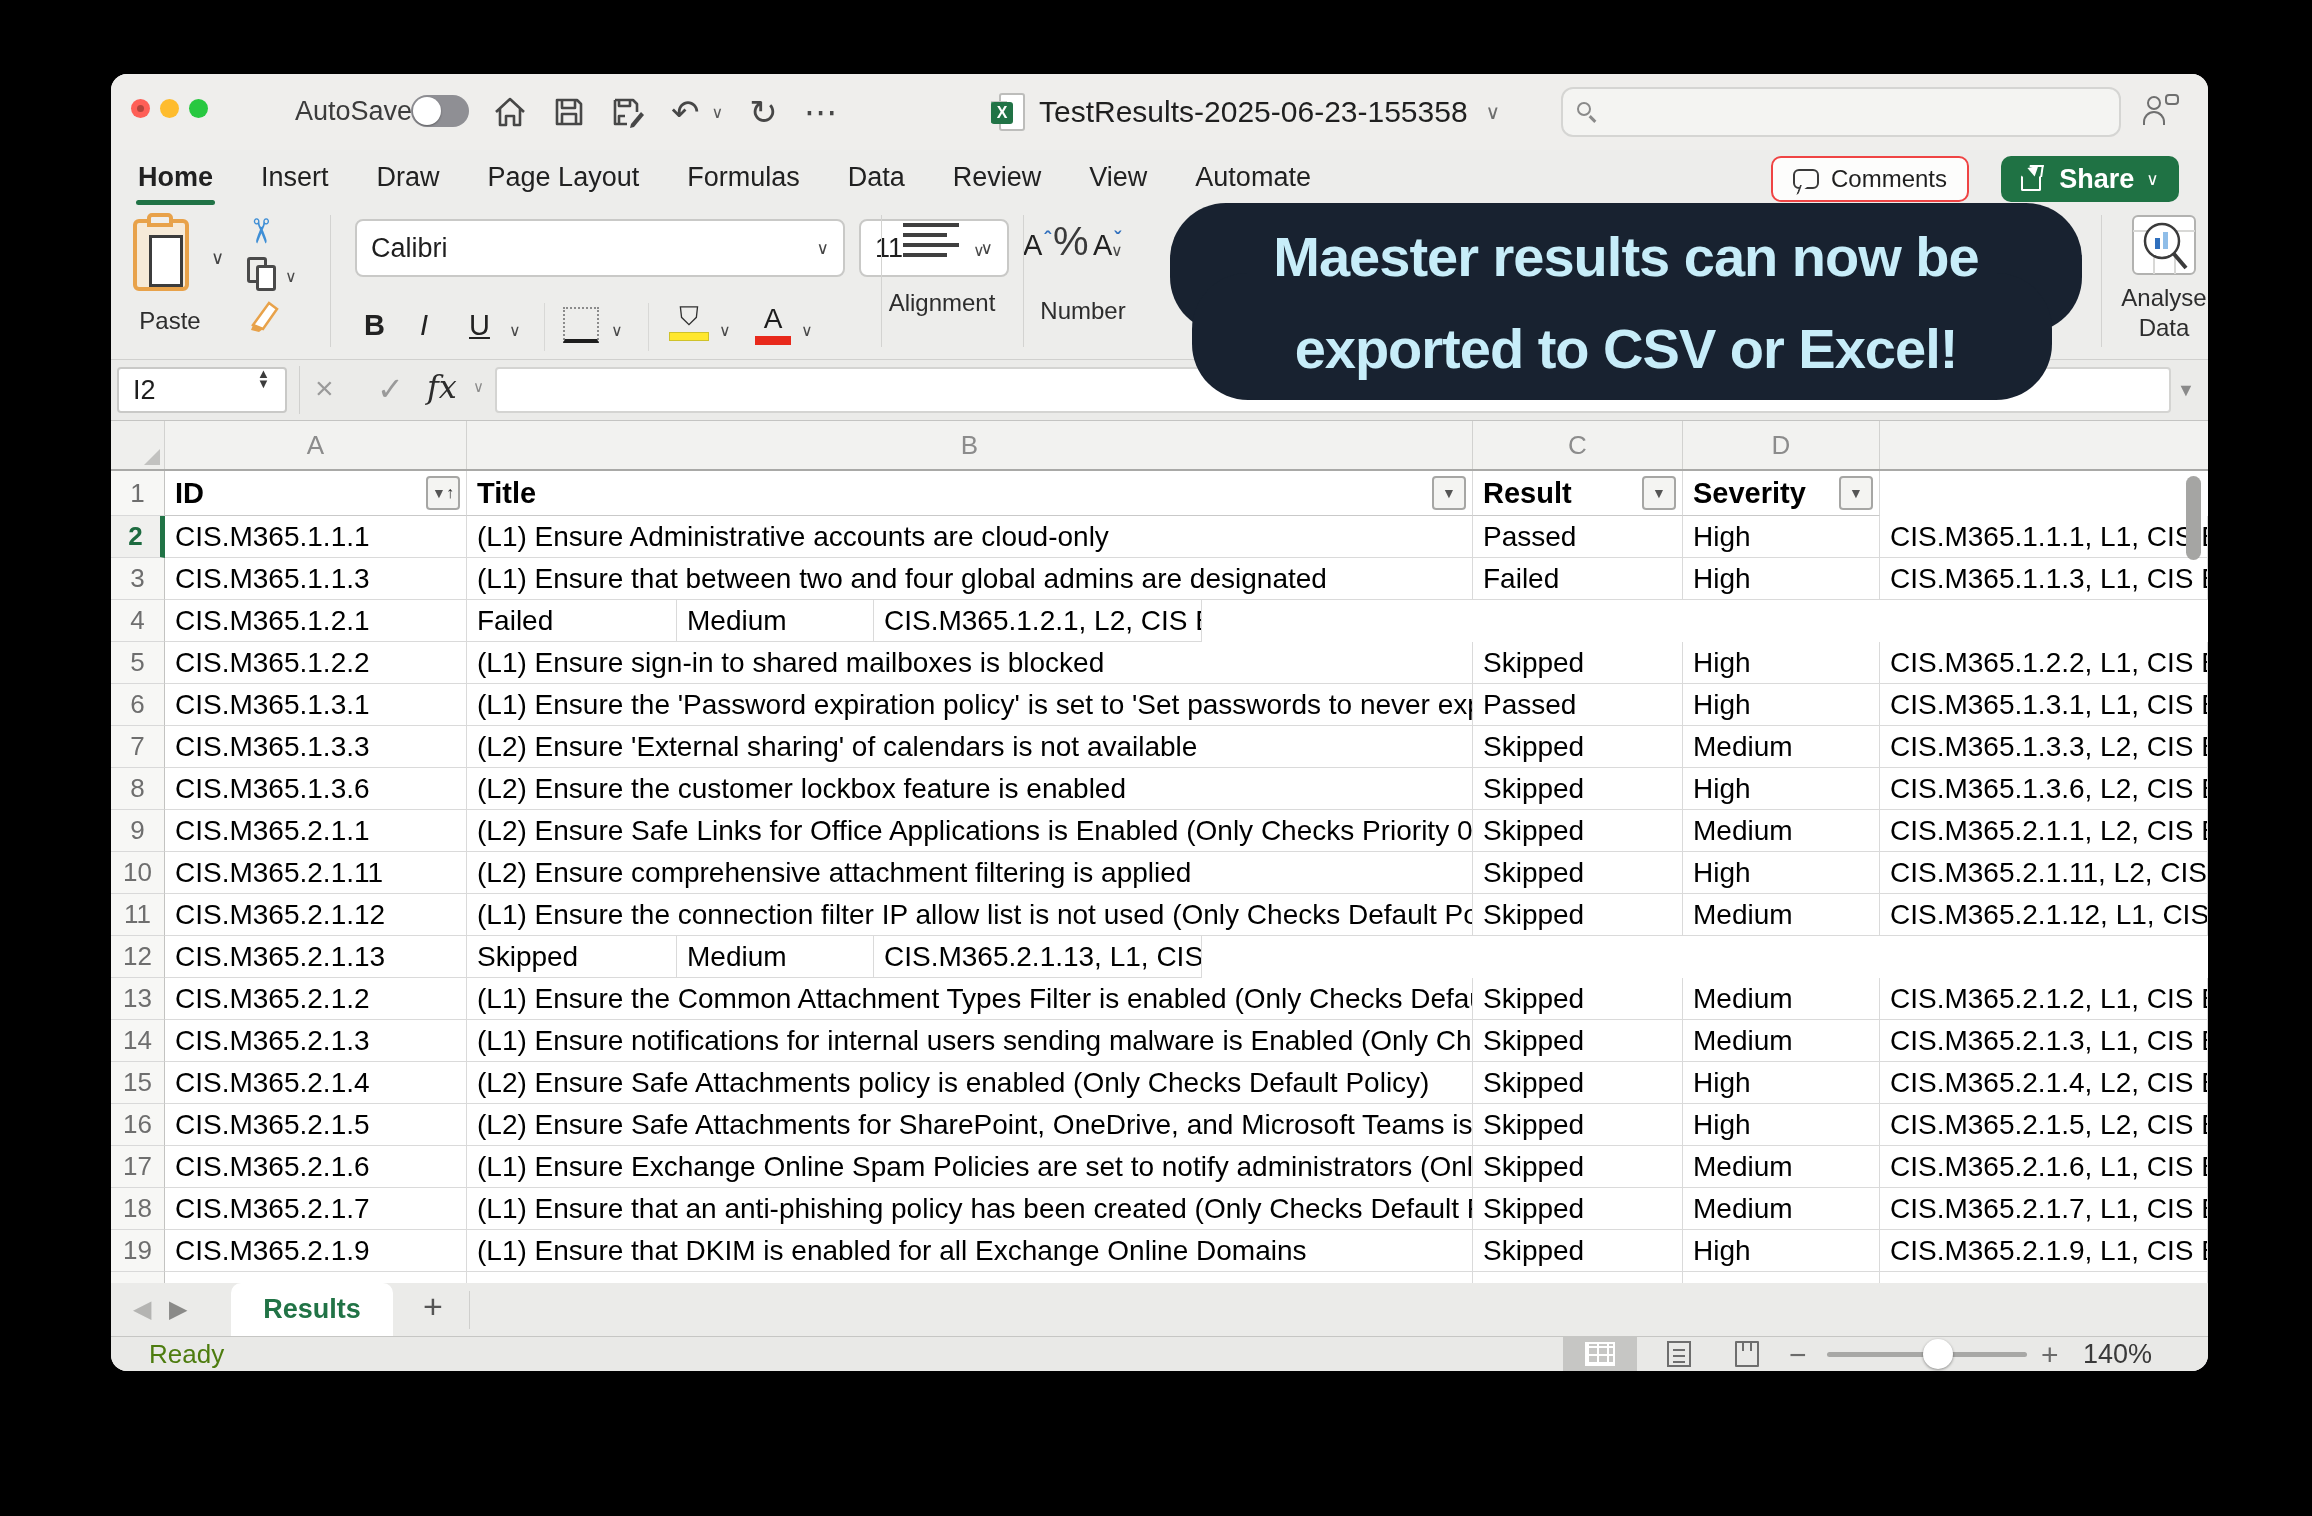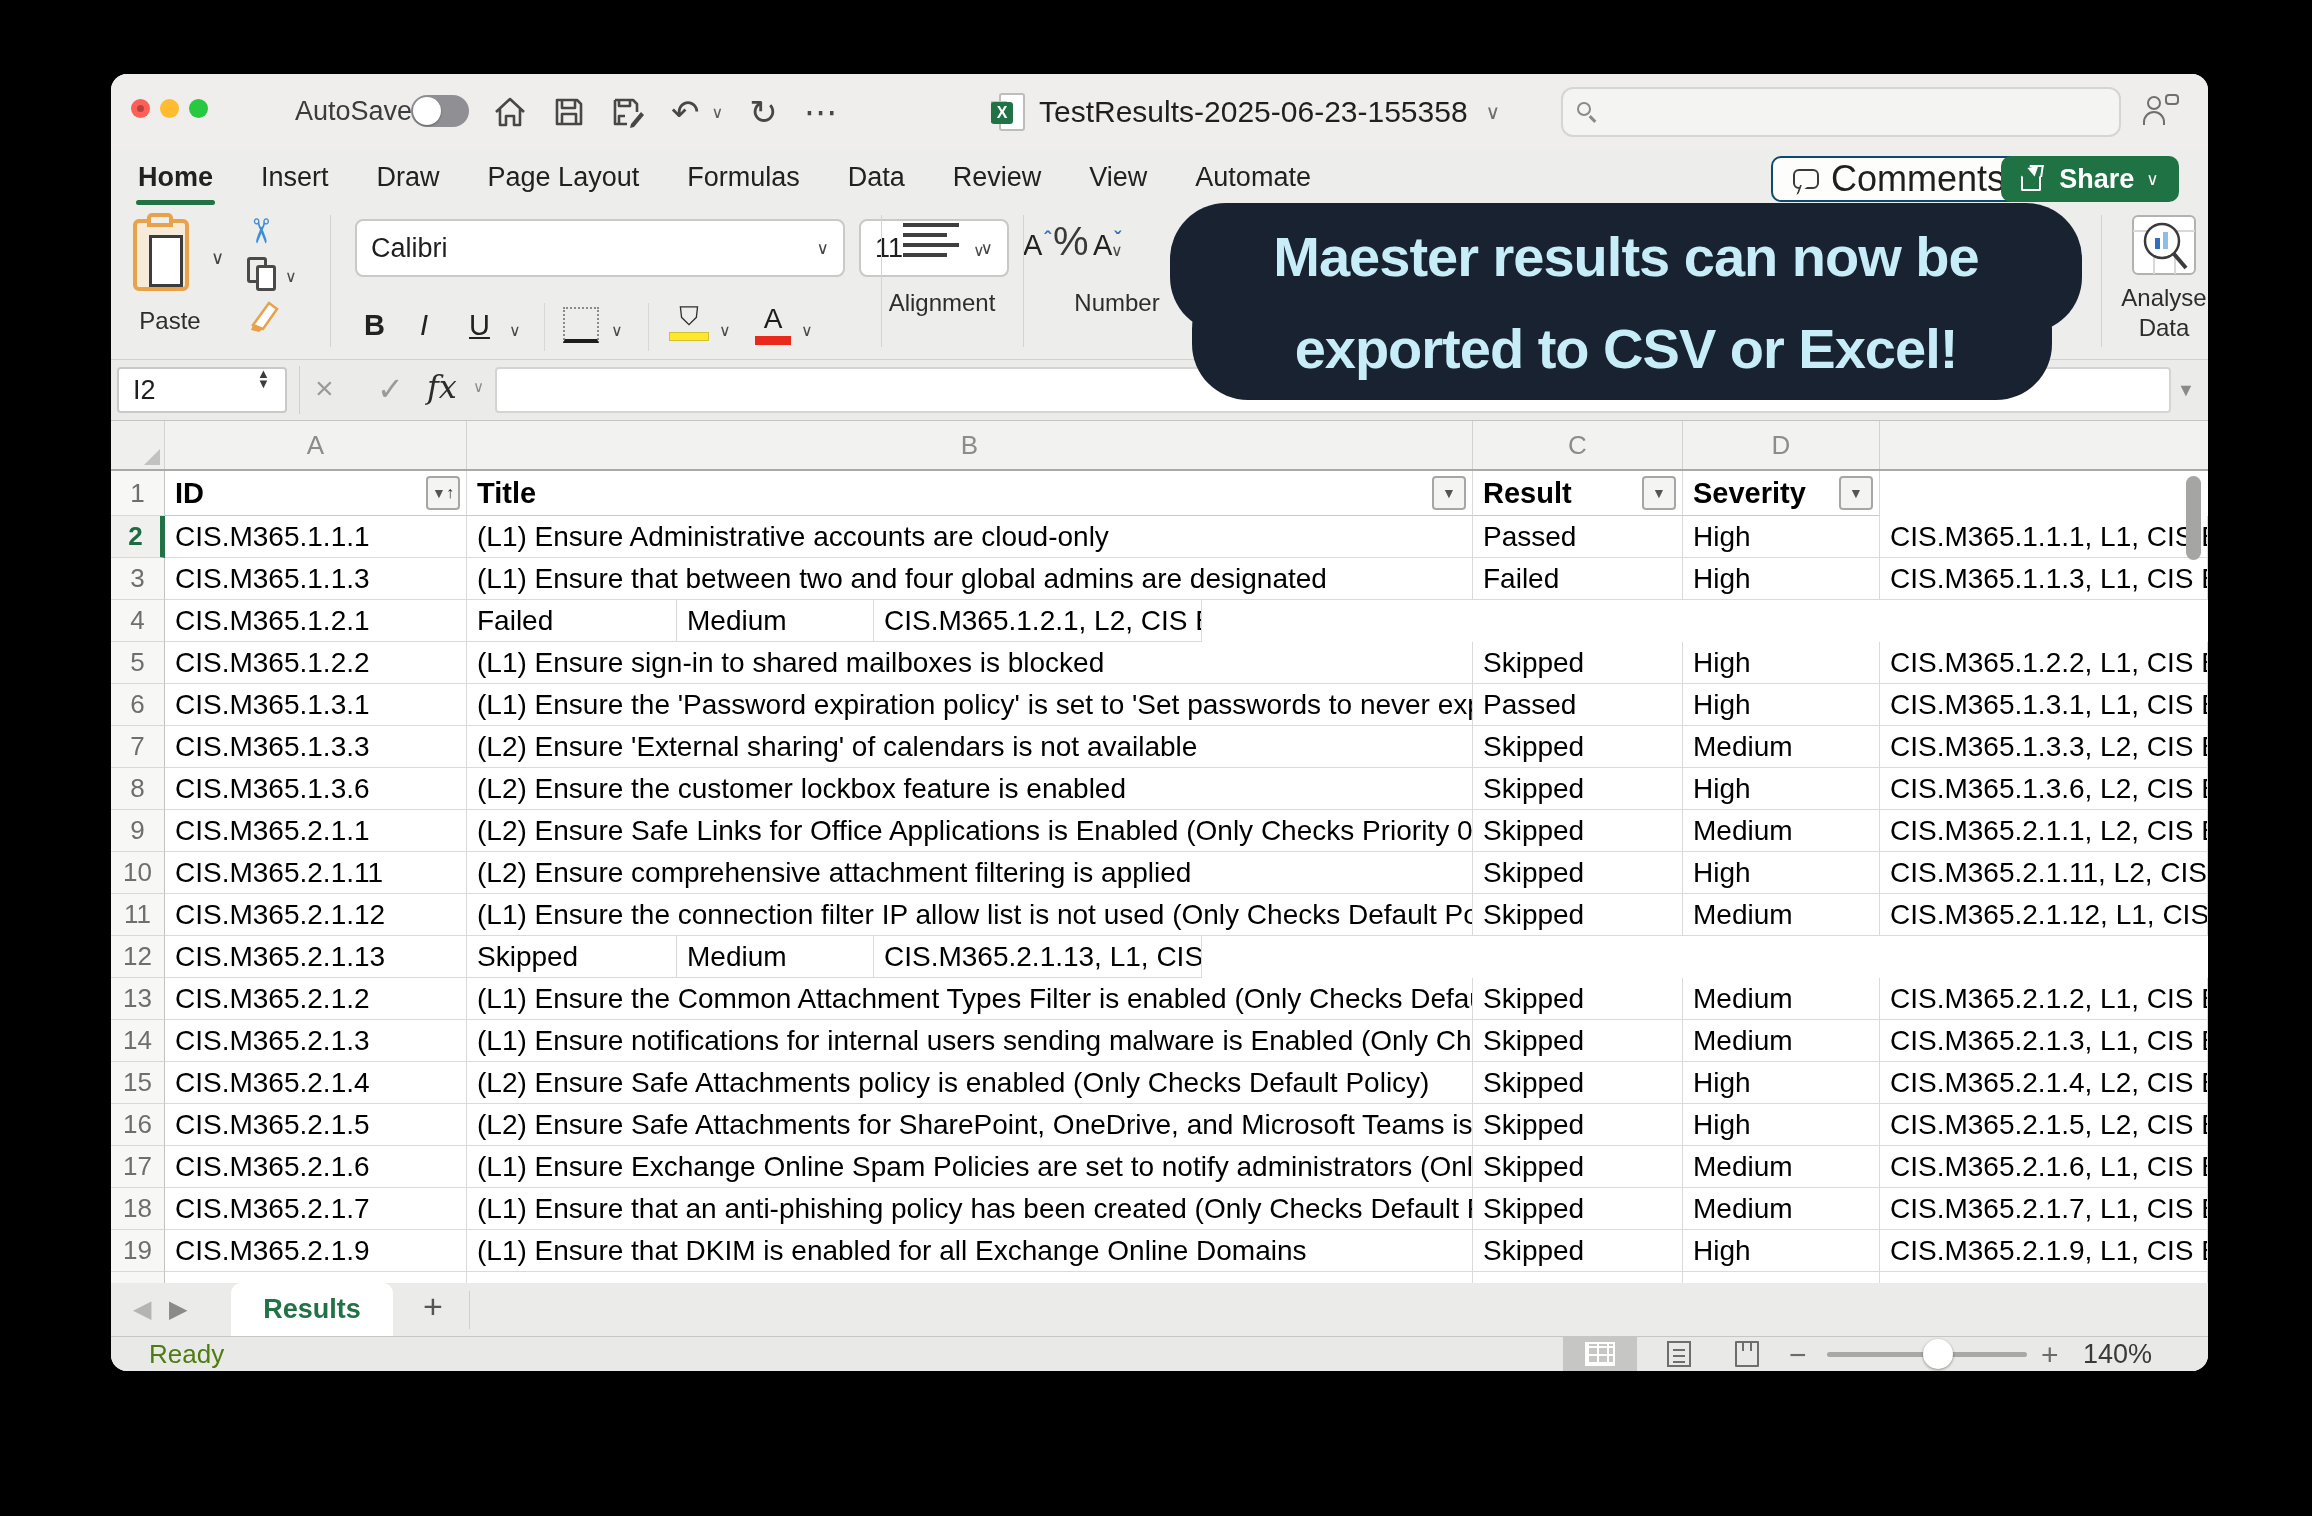--- a/index.html
+++ b/index.html
@@ -41,21 +41,21 @@
   .presence .head{position:absolute;left:4px;top:2px;width:14px;height:14px;border:2.5px solid #6f6f6f;border-radius:50%;}
   .presence .body{position:absolute;left:0;top:17px;width:22px;height:14px;border:2.5px solid #6f6f6f;border-bottom:none;border-radius:11px 11px 0 0;}
   .presence .bub{position:absolute;left:22px;top:0px;width:14px;height:11px;border:2.5px solid #6f6f6f;border-radius:4px;}
 
   
   .tabrow{position:absolute;left:0;top:76px;width:100%;height:55px;background:#ededeb;}
   .rtabs{position:absolute;left:25px;top:0;height:55px;display:flex;align-items:center;gap:44px;}
   .rtab{font-size:27px;color:#212121;position:relative;padding:4px 2px;}
   .rtab.active{font-weight:bold;text-align:center;}
   .rtab.active::after{content:"";position:absolute;left:0;right:0;bottom:-8px;height:5px;border-radius:3px;background:#217346;}
-  .comments-btn{position:absolute;left:1660px;top:6px;height:46px;padding:0 20px;background:#fdfdfc;border:2px solid #0c4a6e;border-radius:10px;display:flex;align-items:center;gap:12px;font-size:36px;color:#1f1f1f;}
+  .comments-btn{position:absolute;left:1660px;top:6px;height:46px;padding:0 20px;background:#fdfdfc;border:2px solid #ef4444;border-radius:10px;display:flex;align-items:center;gap:12px;font-size:24px;color:#1f1f1f;}
   .cbubble{width:26px;height:20px;border:2.5px solid #3a3a3a;border-radius:6px;position:relative;}
   .cbubble::after{content:"";position:absolute;left:3px;bottom:-8px;width:8px;height:8px;background:#fff;border-left:2.5px solid #3a3a3a;border-bottom:2.5px solid #3a3a3a;transform:skewX(-20deg);clip-path:polygon(0 0,100% 0,0 100%);}
   .share-btn{position:absolute;left:1890px;top:6px;width:178px;height:46px;background:#1f7244;border-radius:10px;display:flex;align-items:center;justify-content:center;gap:12px;color:#fff;font-size:27px;font-weight:bold;}
   .share-ic{position:relative;width:26px;height:24px;}
   .share-ic .box{position:absolute;left:0;bottom:0;width:20px;height:16px;border:2.5px solid #fff;border-top-color:transparent;border-radius:2px;}
   .share-ic .arr{position:absolute;left:8px;top:-2px;width:14px;height:12px;border-top:2.5px solid #fff;border-right:2.5px solid #fff;transform:skewX(-8deg);}
   .share-ic .arr::after{content:"";position:absolute;right:-3px;top:-6px;border:6px solid transparent;border-left:9px solid #fff;transform:rotate(-45deg);}
   .share-btn .chev{font-size:17px;font-weight:normal;}
 
   
@@ -309,21 +309,21 @@
         <i style="width:56px;"></i>
           <i style="width:44px;"></i>
           <i style="width:56px;"></i>
           <i style="width:44px;"></i>
       </div>
       <div class="grp-chev" style="position:absolute;left:862px;top:36px;">∨</div>
       <div class="grouplabel" style="left:766px;top:84px;width:130px;">Alignment</div>
       <div class="vdiv" style="left:912px;"></div>
       <div class="pct" style="left:942px;top:14px;">%</div>
       <div class="grp-chev" style="position:absolute;left:1000px;top:36px;">∨</div>
-      <div class="grouplabel" style="left:912px;top:84px;width:120px;margin-left:34px;">Number</div>
+      <div class="grouplabel" style="left:912px;top:92px;width:120px;">Number</div>
 
       <div class="vdiv" style="left:1990px;"></div>
       <div class="analyse">
         <svg width="68" height="66" viewBox="0 0 68 66">
           <rect x="3" y="3" width="62" height="58" rx="5" fill="#fff" stroke="#b2b2b0" stroke-width="2"></rect>
           <path d="M3 18 H65 M24 18 V61 M45 18 V61" stroke="#d8d8d6" stroke-width="2"></path>
           <circle cx="32" cy="28" r="17" fill="#fff" stroke="#3b3b3b" stroke-width="2.5"></circle>
           <rect x="25" y="25" width="5" height="11" fill="#2f6fbd"></rect>
           <rect x="33" y="19" width="5" height="17" fill="#8fbde8"></rect>
           <line x1="44" y1="41" x2="56" y2="55" stroke="#3b3b3b" stroke-width="4"></line>

